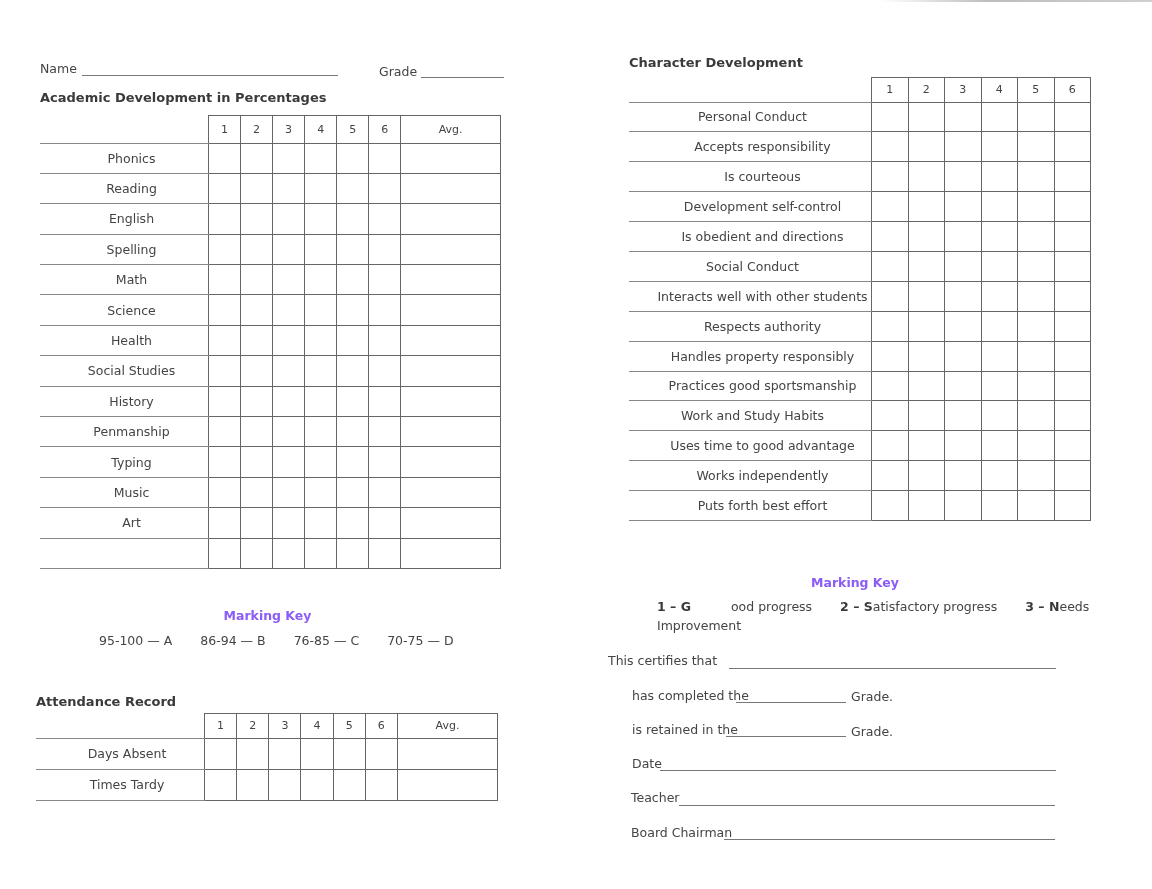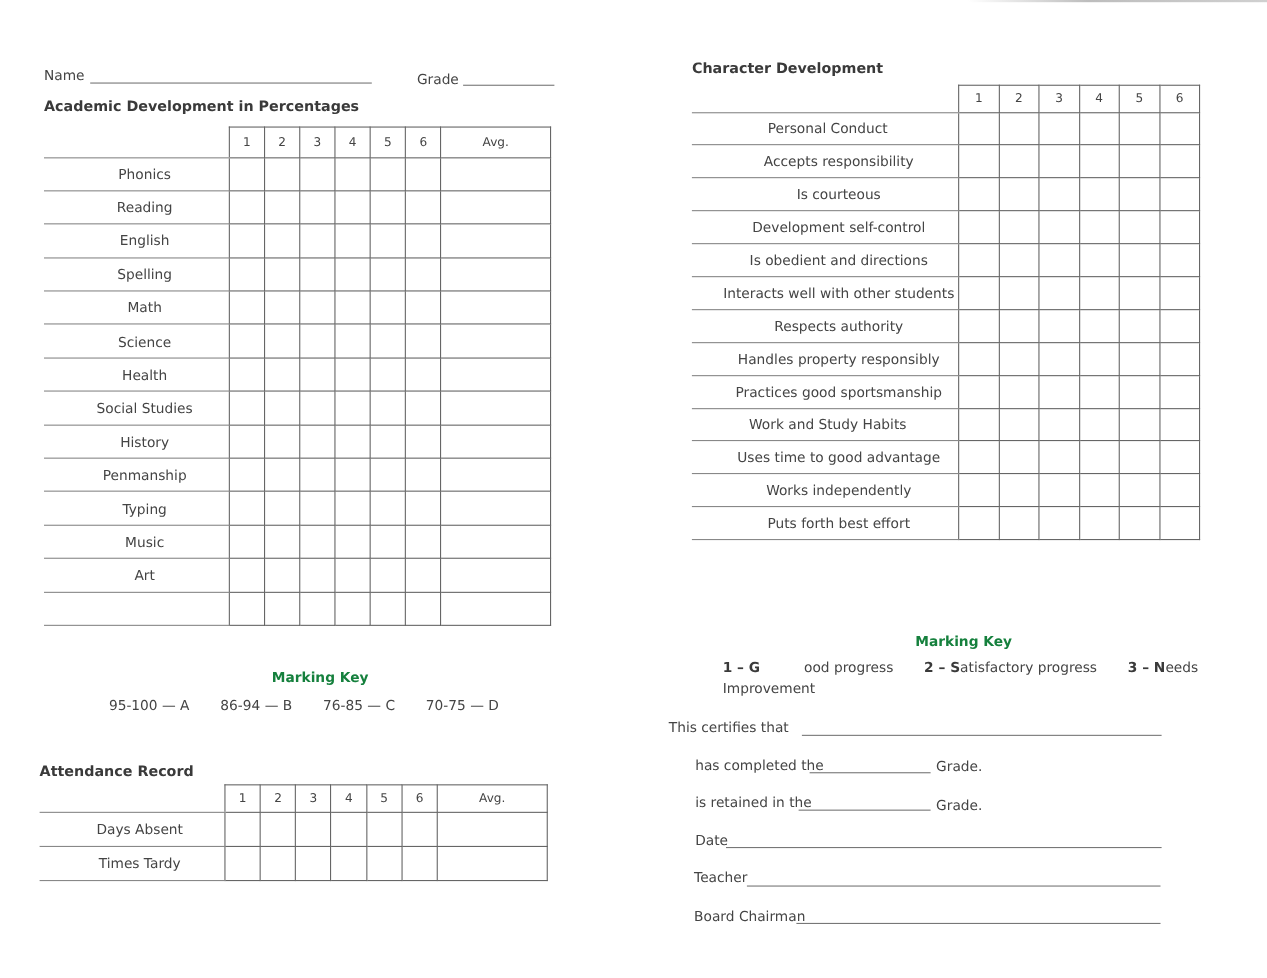--- a/index.html
+++ b/index.html
@@ -25,21 +25,21 @@
   table.grid .rowlabel {
     border-left: none; border-top: 1px solid #888; border-bottom: 1px solid #888;
     text-align: center; font-size: 12.5px; white-space: nowrap;
   }
   table.grid .blank-head { border: none; border-bottom: 1px solid #888; }
   .subj { font-weight: bold; color: #3f3f3f; padding-left: 15px !important; }
   .sect { font-weight: bold; color: #3a3a3a; padding-left: 5px !important; }
   .item { padding-left: 25px !important; color: #444; }
   .att { padding-left: 14px !important; color: #444; }
 
-  .key-title { font-weight: bold; font-size: 12.5px; color: #15803d; text-align: right; }
+  .key-title { font-weight: bold; font-size: 12.5px; color: #8b5cf6; text-align: center; }
   .key-row span { margin-right: 28px; font-size: 12.5px; color: #444; }
   .key-row b { color: #3a3a3a; }
 </style>
 </head>
 <body>
 
 <div class="top-rule"></div>
 
 <div>
   <span class="abs lbl" style="left:40px;top:61px;">Name</span>
@@ -304,20 +304,29 @@
         <tr style="height:29.9px;">
           <td class="rowlabel item">Is obedient and directions</td>
           <td></td>
           <td></td>
           <td></td>
           <td></td>
           <td></td>
           <td></td>
         </tr>
         <tr style="height:29.9px;">
+          <td class="rowlabel sect">Social Conduct</td>
+          <td></td>
+          <td></td>
+          <td></td>
+          <td></td>
+          <td></td>
+          <td></td>
+        </tr>
+        <tr style="height:29.9px;">
           <td class="rowlabel item">Interacts well with other students</td>
           <td></td>
           <td></td>
           <td></td>
           <td></td>
           <td></td>
           <td></td>
         </tr>
         <tr style="height:29.9px;">
           <td class="rowlabel item">Respects authority</td>

